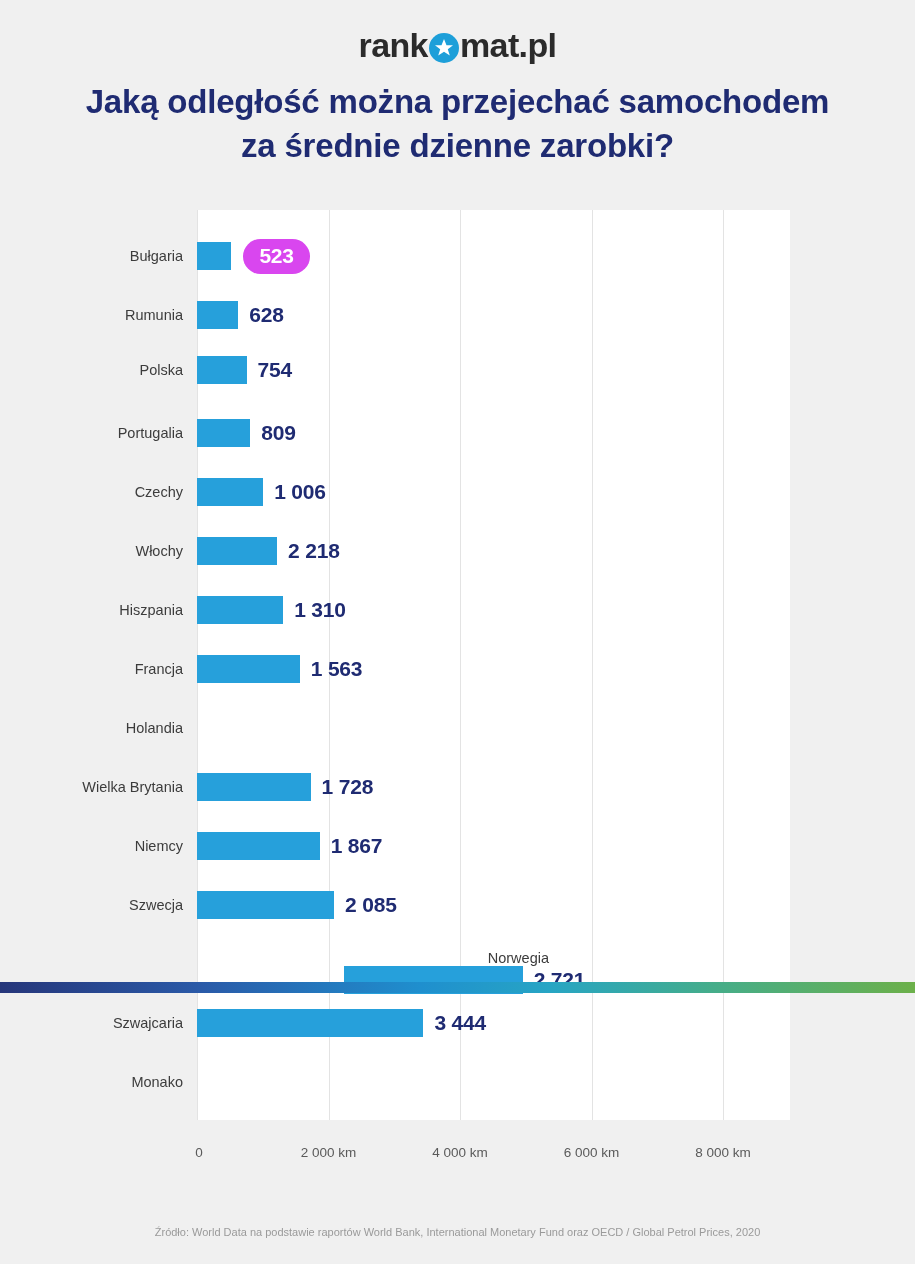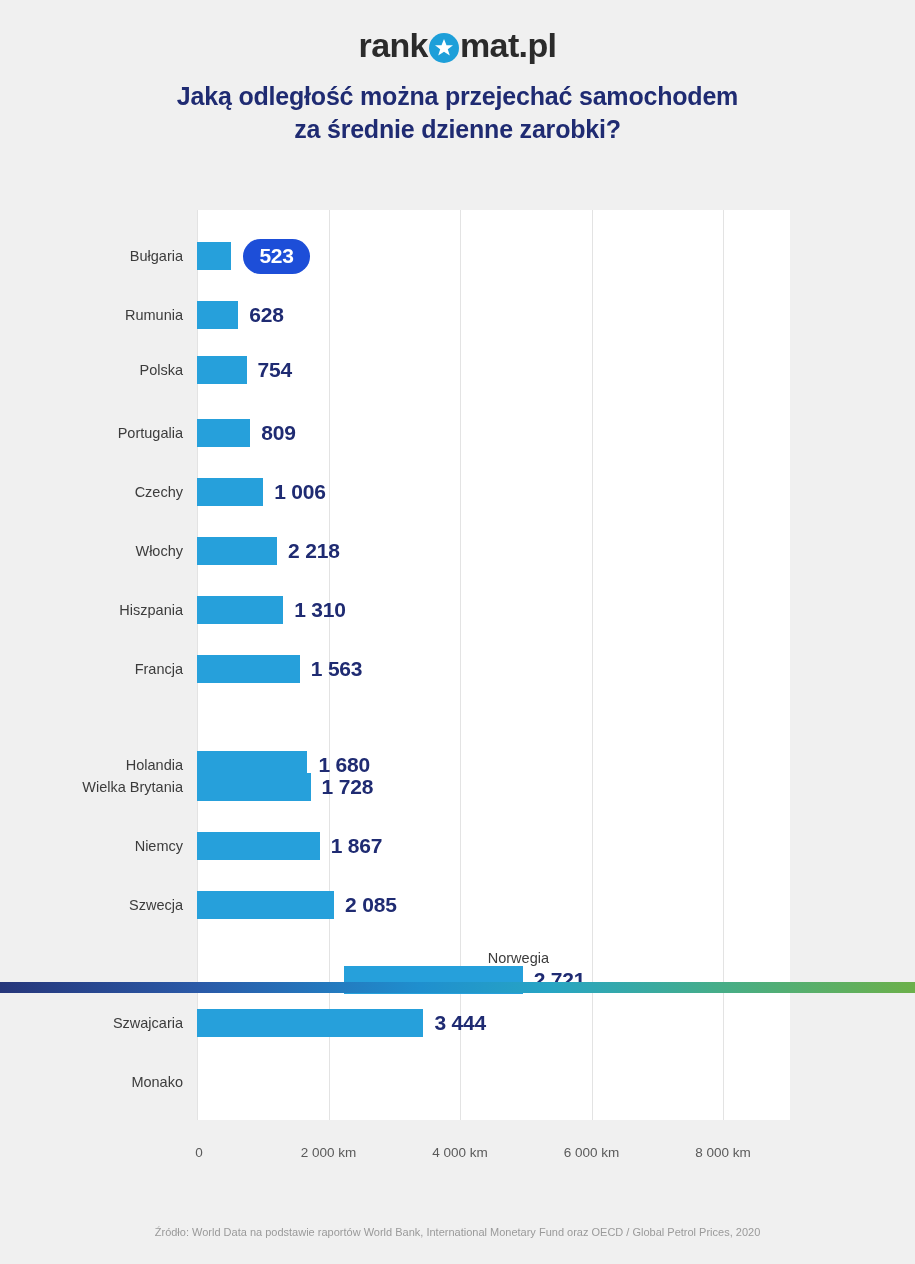--- a/index.html
+++ b/index.html
@@ -48,21 +48,21 @@
   .logo-star svg { position: absolute; top: 5px; left: 5px; }
 
   
   .title {
     position: absolute;
     top: 80px;
     left: 0;
     width: 915px;
     text-align: center;
     color: #1f2b72;
-    font-size: 25px;
+    font-size: 33px;
     font-weight: bold;
     line-height: 1.32;
     letter-spacing: -0.2px;
   }
 
   
   .chart {
     position: absolute;
     left: 0;
     top: 210px;
@@ -120,21 +120,21 @@
     white-space: nowrap;
     letter-spacing: -0.2px;
   }
   .bar-value.pill {
     margin-left: 12px;
     color: #ffffff;
     border-radius: 18px;
     padding: 5px 16px 6px 16px;
     font-size: 21px;
   }
-  .bar-value.pill-red { background: #1d4ed8; text-align: center; }
+  .bar-value.pill-red { background: #d946ef; text-align: center; }
   .bar-value.pill-green { background: #6ab344; }
 
   
   .xaxis {
     position: absolute;
     left: 0;
     top: 1145px;
     width: 915px;
     height: 24px;
   }
@@ -249,26 +249,22 @@
             <div class="bar-value">1 310</div>
           </div>
         </div>
         <div class="row" style="top: 445px;">
           <div class="row-label">Francja</div>
           <div class="bar-zone">
             <div class="bar" style="width: 102.767px; background: rgb(38, 160, 219);"></div>
             <div class="bar-value">1 563</div>
           </div>
         </div>
-        <div class="row" style="top: 504px; margin-top: 37px;">
+        <div class="row" style="top: 504px;">
           <div class="row-label">Holandia</div>
-          <div class="bar-zone">
-            <div class="bar" style="width: 110.46px; background: rgb(38, 160, 219);"></div>
-            <div class="bar-value">1 680</div>
-          </div>
         </div>
         <div class="row" style="top: 563px;">
           <div class="row-label">Wielka Brytania</div>
           <div class="bar-zone">
             <div class="bar" style="width: 113.616px; background: rgb(38, 160, 219);"></div>
             <div class="bar-value">1 728</div>
           </div>
         </div>
         <div class="row" style="top: 622px;">
           <div class="row-label">Niemcy</div>

